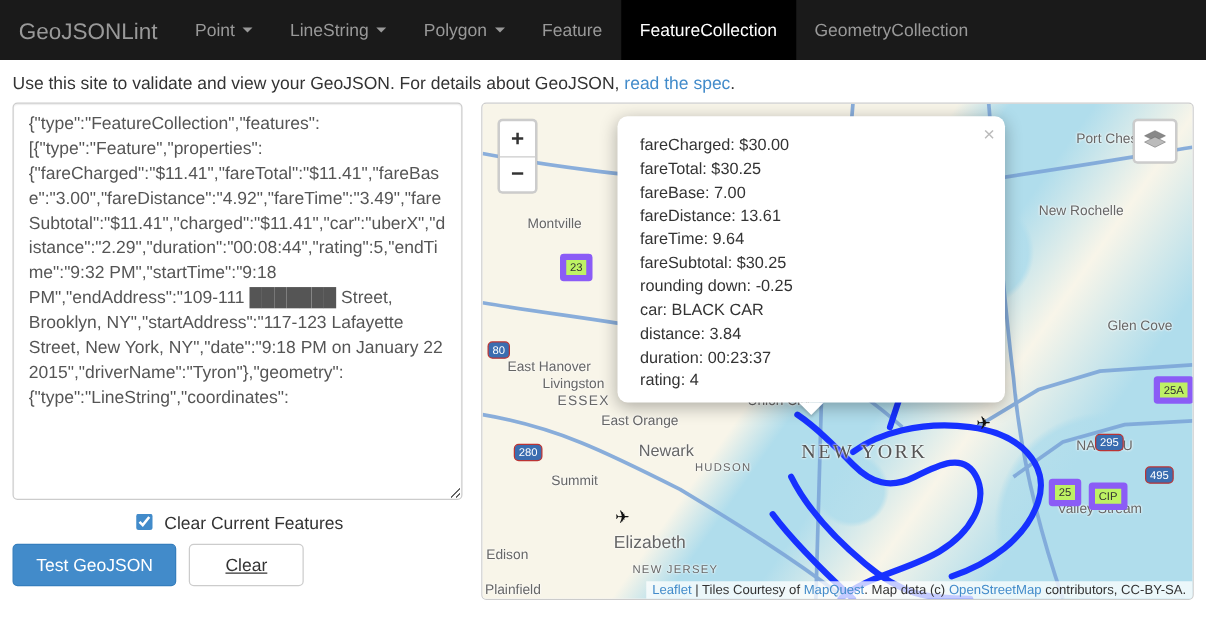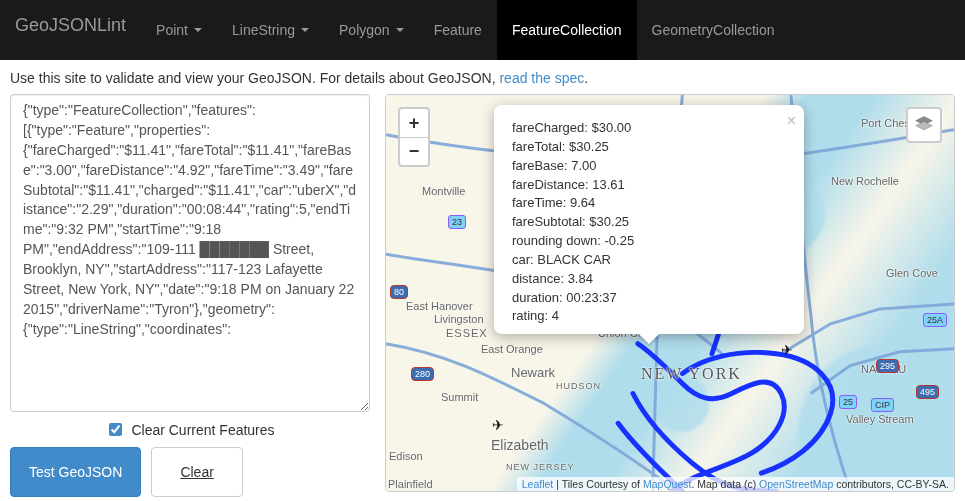--- a/index.html
+++ b/index.html
@@ -5,21 +5,21 @@
   * { box-sizing: border-box; }
   body {
     margin: 0;
     font-family: "Helvetica Neue", Helvetica, Arial, sans-serif;
     font-size: 14px;
     color: #333;
     background: #fff;
   }
   .navbar {
     background: #1a1a1a;
-    height: 60px;
+    height: 48px;
     display: flex;
     align-items: stretch;
     padding: 0 15px;
   }
   .navbar-brand {
     color: #999;
     font-size: 18px;
     padding: 15px 15px 15px 0;
     line-height: 20px;
   }
@@ -91,21 +91,21 @@
   .button-row {
     display: flex;
     gap: 10px;
   }
   .btn {
     padding: 6px 12px;
     border-radius: 4px;
     font-size: 14px;
     cursor: pointer;
     border: 1px solid transparent;
-    height: 50px;
+    height: 34px;
   }
   .btn-primary {
     background: #428bca;
     border-color: #357ebd;
     color: #fff;
     flex: 0 0 auto;
     padding: 6px 18px;
   }
   .btn-default {
     background: #fff;
@@ -224,22 +224,22 @@
     font-family: Georgia, serif;
     font-size: 16px;
     letter-spacing: 2px;
     color: #555;
   }
   .shield {
     position: absolute;
     font-size: 9px;
     padding: 1px 3px;
     border-radius: 3px;
-    border: 1px solid #8b5cf6;
-    background: #7dd3fc;
+    border: 5px solid #8b5cf6;
+    background: #bef264;
     color: #333;
   }
   .shield.interstate {
     background: #3b6db0;
     color: #fff;
     border: 1px solid #b33;
     border-radius: 4px;
     margin-top: 32px;
   }
   .plane {

